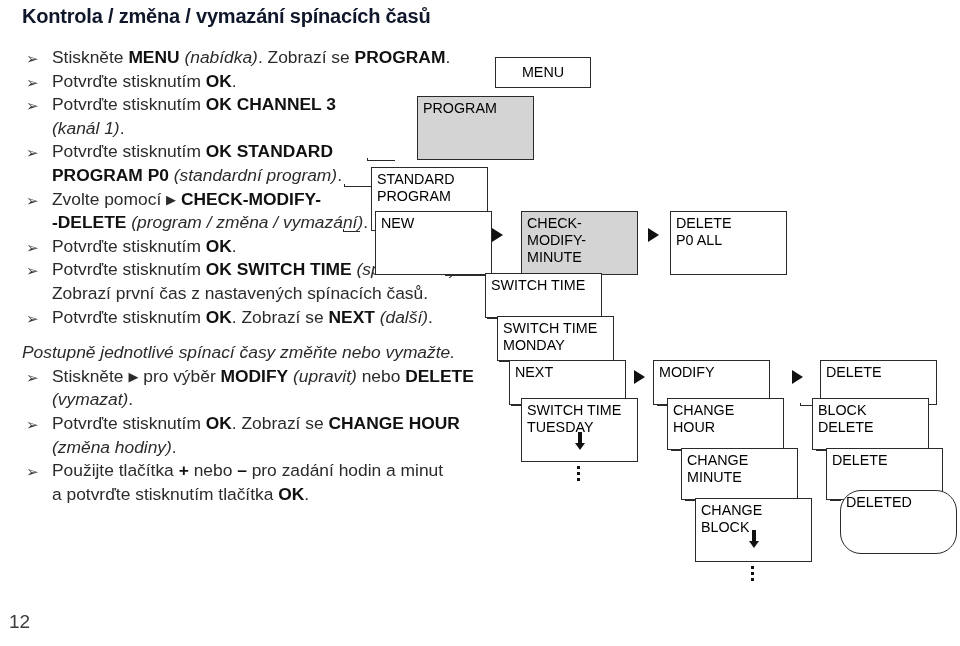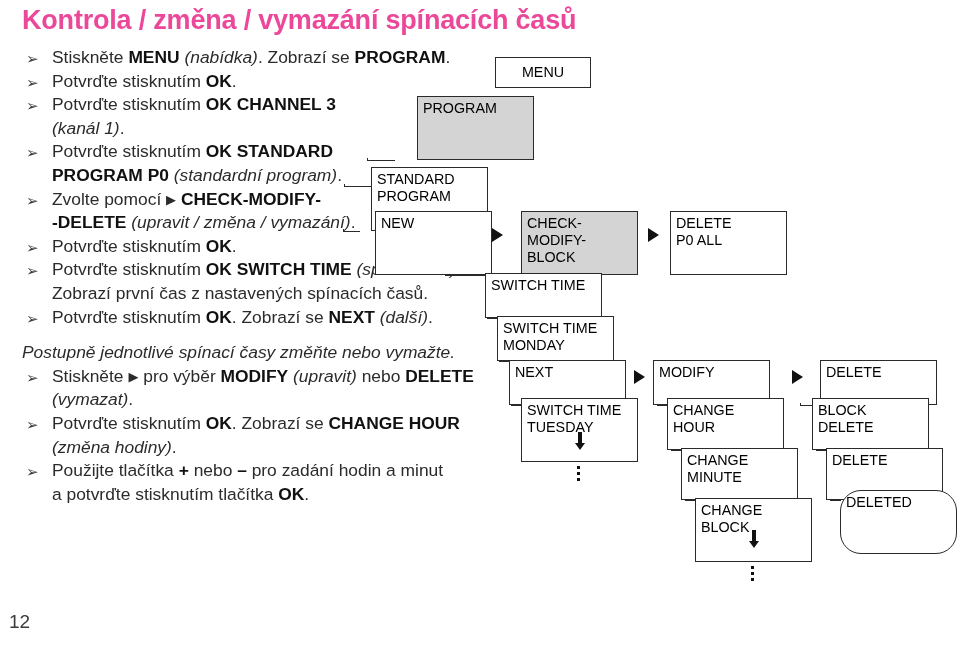--- a/index.html
+++ b/index.html
@@ -14,24 +14,24 @@
     color: #000000;
     overflow: hidden;
     position: relative;
   }
 
   
   #page-title {
     position: absolute;
     left: 22px;
     top: 5px;
-    font-size: 27px;
+    font-size: 20px;
     font-weight: bold;
     letter-spacing: -0.2px;
-    color: #ec4899;
+    color: #0f172a;
     white-space: nowrap;
   }
 
   
   #instructions {
     position: absolute;
     left: 22px;
     top: 46px;
     width: 500px;
   }
@@ -152,21 +152,21 @@
       <span class="instr-line"><span class="i">(kanál 1)</span>.</span>
     </div>
     <div class="instr-row">
       <span class="bullet">➢</span>
       <span class="instr-line">Potvrďte stisknutím <span class="b">OK STANDARD</span></span>
       <span class="instr-line"><span class="b">PROGRAM P0</span> <span class="i">(standardní program)</span>.</span>
     </div>
     <div class="instr-row">
       <span class="bullet">➢</span>
       <span class="instr-line">Zvolte pomocí <span class="tri">▶</span> <span class="b">CHECK-MODIFY-</span></span>
-      <span class="instr-line"><span class="b">-DELETE</span> <span class="i">(upravit / změna / vymazání)</span>.</span>
+      <span class="instr-line"><span class="b">-DELETE</span> <span class="i">(program / změna / vymazání)</span>.</span>
     </div>
     <div class="instr-row">
       <span class="bullet">➢</span>
       <span class="instr-line">Potvrďte stisknutím <span class="b">OK</span>.</span>
     </div>
     <div class="instr-row">
       <span class="bullet">➢</span>
       <span class="instr-line">Potvrďte stisknutím <span class="b">OK SWITCH TIME</span> <span class="i">(spínací čas)</span>.</span>
       <span class="instr-line">Zobrazí první čas z nastavených spínacích časů.</span>
     </div>
@@ -211,21 +211,21 @@
     <div style="position: absolute; left: 800px; top: 403px; width: 12px; height: 2px; border-left: 1.6px solid rgb(42, 42, 42); border-bottom: 1.6px solid rgb(42, 42, 42); pointer-events: none;"></div>
     <div style="position: absolute; left: 816px; top: 448px; width: 10px; height: 2px; border-left: 1.6px solid rgb(42, 42, 42); border-bottom: 1.6px solid rgb(42, 42, 42); pointer-events: none;"></div>
     <div style="position: absolute; left: 830px; top: 498px; width: 10px; height: 2px; border-left: 1.6px solid rgb(42, 42, 42); border-bottom: 1.6px solid rgb(42, 42, 42); pointer-events: none;"></div>
     <div class="node center" style="left: 495px; top: 57px; width: 96px; height: 31px;">MENU</div>
     <div class="node shaded" style="left: 417px; top: 96px; width: 117px; height: 64px;">PROGRAM</div>
     <div class="node" style="left: 371px; top: 167px; width: 117px; height: 64px;">STANDARD
 PROGRAM</div>
     <div class="node" style="left: 359px; top: 211px; width: 117px; height: 64px; margin-left: 16px;">NEW</div>
     <div class="node shaded" style="left: 521px; top: 211px; width: 117px; height: 64px;">CHECK-
 MODIFY-
-BLOCK</div>
+MINUTE</div>
     <div class="node" style="left: 670px; top: 211px; width: 117px; height: 64px;">DELETE
 P0 ALL</div>
     <div class="node" style="left: 485px; top: 273px; width: 117px; height: 45px;">SWITCH TIME</div>
     <div class="node" style="left: 497px; top: 316px; width: 117px; height: 45px;">SWITCH TIME
 MONDAY</div>
     <div class="node" style="left: 509px; top: 360px; width: 117px; height: 45px;">NEXT</div>
     <div class="node" style="left: 521px; top: 398px; width: 117px; height: 64px;">SWITCH TIME
 TUESDAY</div>
     <div class="node" style="left: 653px; top: 360px; width: 117px; height: 45px;">MODIFY</div>
     <div class="node" style="left: 667px; top: 398px; width: 117px; height: 52px;">CHANGE

